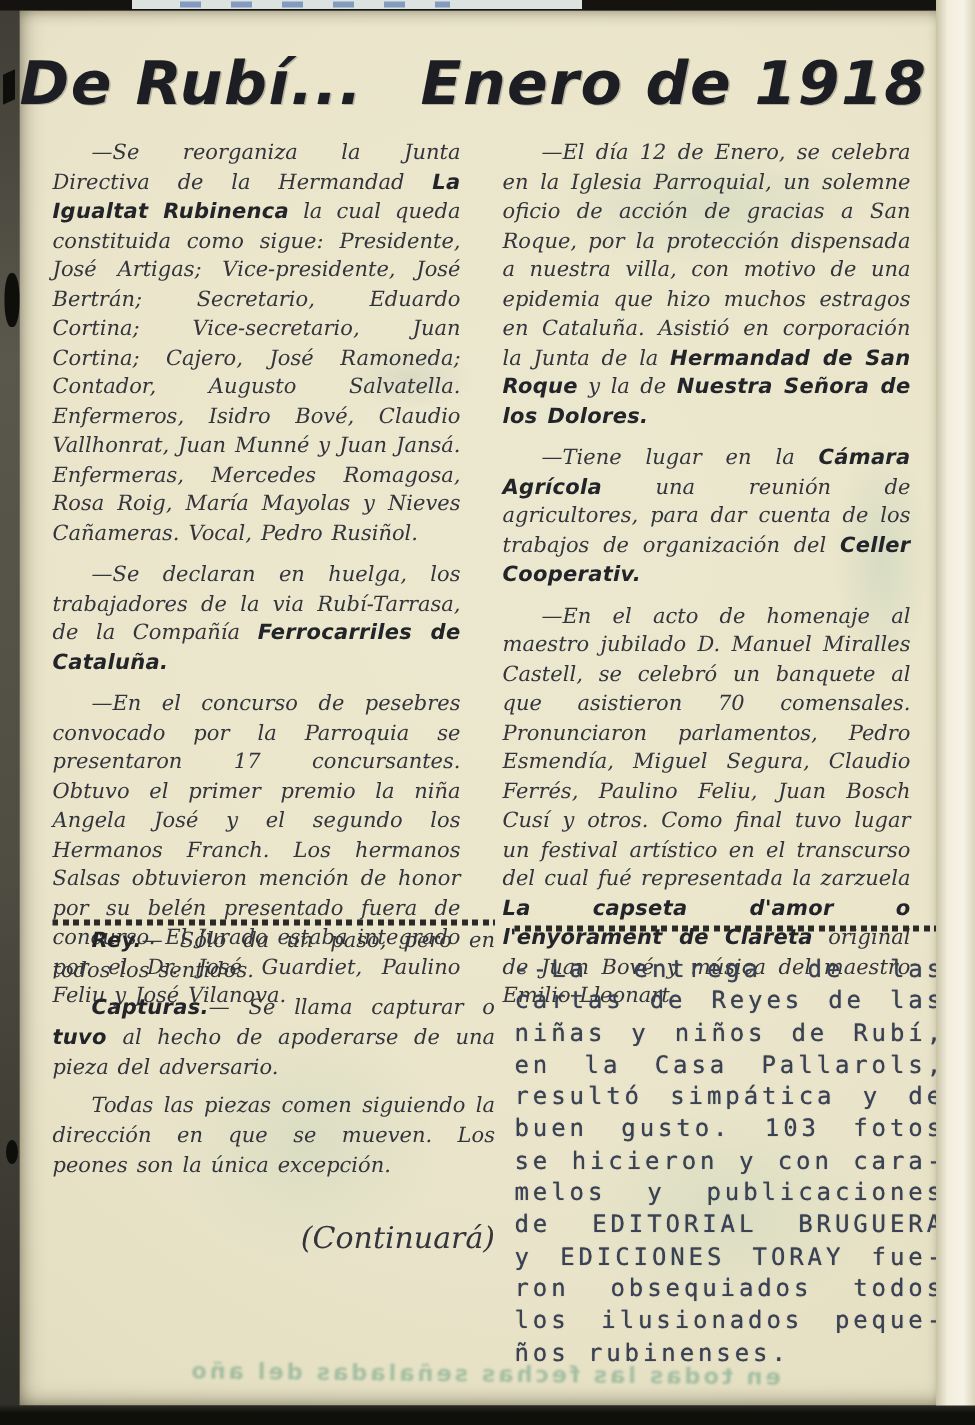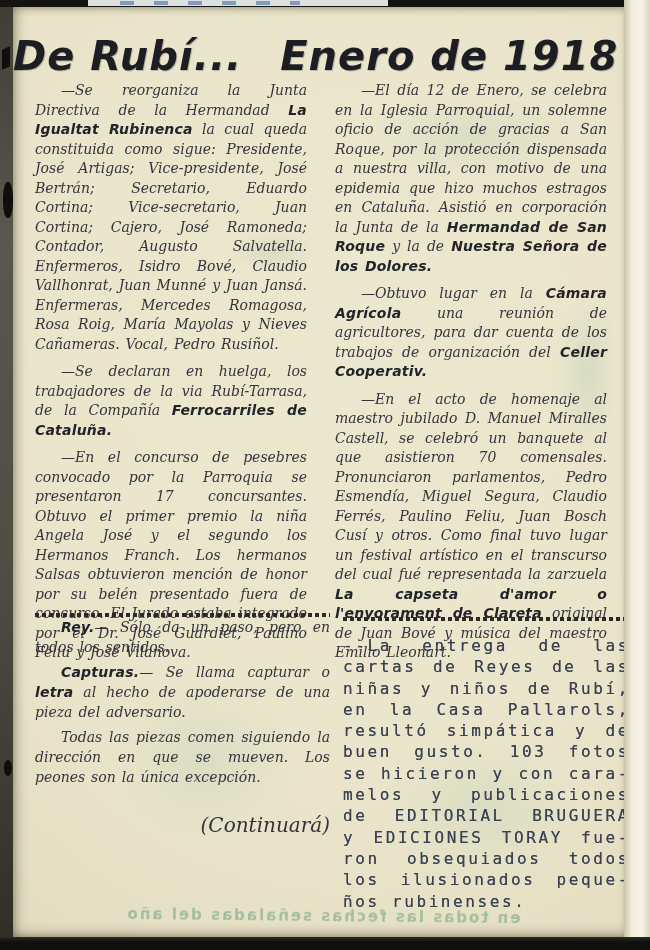--- a/index.html
+++ b/index.html
@@ -32,21 +32,21 @@
   .s2{left:530px;top:250px;width:90px;height:230px;background:radial-gradient(50% 50% at 50% 50%,rgba(110,170,145,.16),transparent 70%);}
   .s3{left:60px;top:640px;width:260px;height:230px;background:radial-gradient(50% 50% at 50% 50%,rgba(110,170,145,.12),transparent 70%);}
   .s4{left:330px;top:700px;width:280px;height:200px;background:radial-gradient(50% 50% at 50% 50%,rgba(110,170,145,.12),transparent 70%);}
   .s5{left:200px;top:215px;width:120px;height:60px;background:radial-gradient(50% 50% at 50% 50%,rgba(140,160,150,.18),transparent 70%);}
   
   .title{position:absolute;left:0;top:26px;width:100%;display:flex;gap:38px;
          font-family:"DejaVu Sans",sans-serif;font-weight:bold;font-style:oblique;
          font-size:40px;letter-spacing:1px;color:var(--title-ink,#1d1e23);
          text-shadow:1px 1px 0 rgba(40,40,45,.25);}
   
-  .cols{position:absolute;left:22px;top:74px;width:572px;display:flex;gap:28px;}
+  .cols{position:absolute;left:22px;top:86px;width:572px;display:flex;gap:28px;}
   .col{flex:1;}
   .para{font-family:"DejaVu Serif",serif;font-style:italic;font-size:14px;line-height:19.5px;
         color:var(--ink,#34353c);text-align:justify;text-indent:26px;margin:0 0 8px 0;
         word-spacing:1.5px;}
   .para.noindent{text-indent:0;}
   .seg.b{font-family:"DejaVu Sans",sans-serif;font-weight:bold;font-style:italic;
          font-size:14px;letter-spacing:.2px;color:var(--bold-ink,#23242a);}
   
   .dots{height:4px;background-image:repeating-linear-gradient(90deg,var(--divider,#2a2a28) 0 4px,transparent 4px 7px);}
   
@@ -88,29 +88,29 @@
     </div>
 
     <div class="cols">
       <div class="col">
         <p class="para"><span class="seg">—Se reorganiza la Junta Directiva de la Hermandad </span><span class="seg b">La Igualtat Rubinenca</span><span class="seg"> la cual queda constituida como sigue: Presidente, José Artigas; Vice-presidente, José Bertrán; Secretario, Eduardo Cortina; Vice-secretario, Juan Cortina; Cajero, José Ramoneda; Contador, Augusto Salvatella. Enfermeros, Isidro Bové, Claudio Vallhonrat, Juan Munné y Juan Jansá. Enfermeras, Mercedes Romagosa, Rosa Roig, María Mayolas y Nieves Cañameras. Vocal, Pedro Rusiñol.</span></p>
         <p class="para"><span class="seg">—Se declaran en huelga, los trabajadores de la via Rubí-Tarrasa, de la Compañía </span><span class="seg b">Ferrocarriles de Cataluña.</span></p>
         <p class="para"><span class="seg">—En el concurso de pesebres convocado por la Parroquia se presentaron 17 concursantes. Obtuvo el primer premio la niña Angela José y el segundo los Hermanos Franch. Los hermanos Salsas obtuvieron mención de honor por su belén presentado fuera de concurso. El Jurado estaba integrado por el Dr. José Guardiet, Paulino Feliu y José Vilanova.</span></p>
       </div>
       <div class="col">
         <p class="para"><span class="seg">—El día 12 de Enero, se celebra en la Iglesia Parroquial, un solemne oficio de acción de gracias a San Roque, por la protección dispensada a nuestra villa, con motivo de una epidemia que hizo muchos estragos en Cataluña. Asistió en corporación la Junta de la </span><span class="seg b">Hermandad de San Roque</span><span class="seg"> y la de </span><span class="seg b">Nuestra Señora de los Dolores.</span></p>
-        <p class="para"><span class="seg">—Obtuvo lugar en la </span><span class="seg b">Cámara Agrícola</span><span class="seg"> una reunión de agricultores, para dar cuenta de los trabajos de organización del </span><span class="seg b">Celler Cooperativ.</span></p>
+        <p class="para"><span class="seg">—Tiene lugar en la </span><span class="seg b">Cámara Agrícola</span><span class="seg"> una reunión de agricultores, para dar cuenta de los trabajos de organización del </span><span class="seg b">Celler Cooperativ.</span></p>
         <p class="para"><span class="seg">—En el acto de homenaje al maestro jubilado D. Manuel Miralles Castell, se celebró un banquete al que asistieron 70 comensales. Pronunciaron parlamentos, Pedro Esmendía, Miguel Segura, Claudio Ferrés, Paulino Feliu, Juan Bosch Cusí y otros. Como final tuvo lugar un festival artístico en el transcurso del cual fué representada la zarzuela </span><span class="seg b">La capseta d'amor o l'enyorament de Clareta</span><span class="seg"> original de Juan Bové y música del maestro Emilio Lleonart.</span></p>
       </div>
     </div>
 
     <div class="bottom-left">
       <div class="dots"></div>
       <p class="para"><span class="seg b">Rey.</span><span class="seg">— Sólo da un paso, pero en todos los sentidos.</span></p>
-      <p class="para"><span class="seg b">Capturas.</span><span class="seg">— Se llama capturar o </span><span class="seg b">letra</span><span class="seg"> al hecho de apoderarse de una pieza del adversario.</span></p>
+      <p class="para"><span class="seg b">Capturas.</span><span class="seg">— Se llama capturar o </span><span class="seg b">tuvo</span><span class="seg"> al hecho de apoderarse de una pieza del adversario.</span></p>
       <p class="para"><span class="seg">Todas las piezas comen siguiendo la dirección en que se mueven. Los peones son la única excepción.</span></p>
       <div class="chess-footer">(Continuará)</div>
     </div>
 
     <div class="bottom-right">
       <div class="dots"></div>
       <div class="tw">
           <div class="tw-line">--La entrega de las</div>
           <div class="tw-line">cartas de Reyes de las</div>
           <div class="tw-line">niñas y niños de Rubí,</div>

